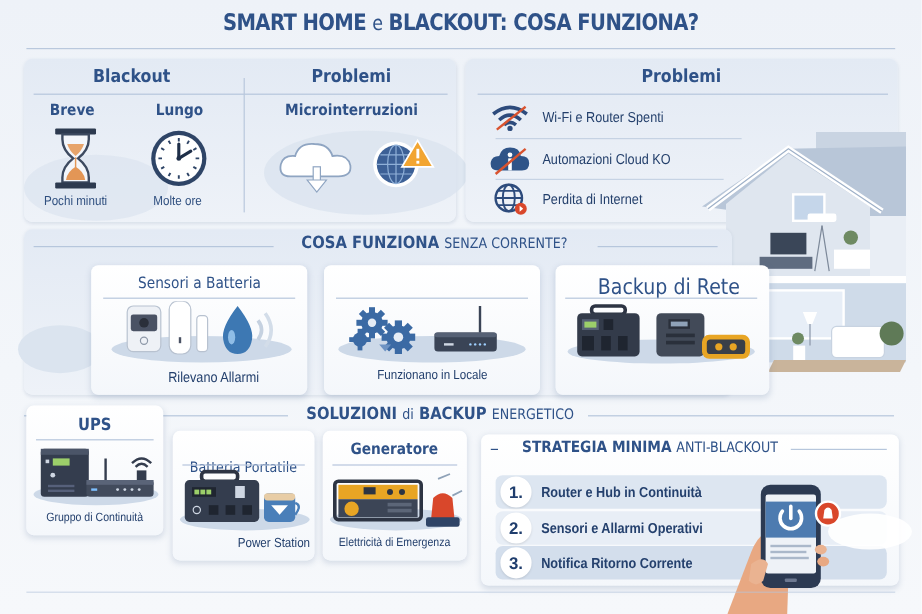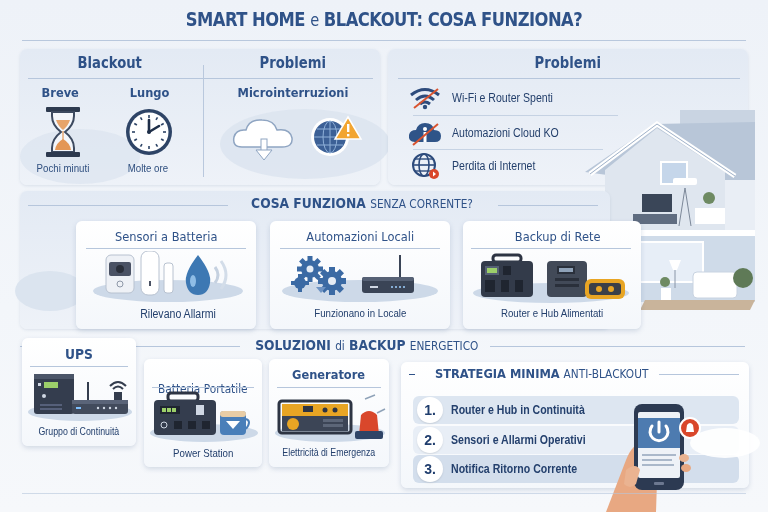--- a/index.html
+++ b/index.html
@@ -256,23 +256,20 @@
       <path d="M127 16 Q133 24 127 32" stroke="#c5d1e0" stroke-width="3" fill="none"></path>
       <path d="M133 10 Q143 24 133 38" stroke="#d3dde9" stroke-width="3" fill="none"></path>
     </svg>
   </div>
   <div class="abs" style="left:12px;top:86px;width:180px;text-align:center;font-size:12px;color:#24406d;">
     <span class="narrow">Rilevano Allarmi</span>
   </div>
 </div>
 
 <div class="abs card" style="left:270px;top:221px;width:180px;height:108px;">
-  <div class="abs h-blue" style="left:0;top:8px;width:180px;text-align:center;font-size:13px;font-weight:normal;">
-    <span class="narrow">Automazioni Locali</span>
-  </div>
   <div class="abs rule" style="left:10px;top:27px;width:160px;"></div>
   <div class="abs" style="left:10px;top:30px;width:160px;height:52px;">
     <svg width="160" height="52" viewBox="0 0 160 52">
       <ellipse cx="80" cy="40" rx="78" ry="11" fill="#cdd9e8"></ellipse>
       <g fill="#3b6aa4">
         <circle cx="30" cy="18" r="9"></circle>
         <g transform="translate(30 18)">
           <rect x="-2.5" y="-13" width="5" height="26"></rect>
             <rect x="-13" y="-2.5" width="26" height="5"></rect>
           <rect x="-2.5" y="-13" width="5" height="26" transform="rotate(45)"></rect>
@@ -305,21 +302,21 @@
         </g>
       <rect x="90" y="35" width="8" height="2" fill="#cfd7e3"></rect>
     </svg>
   </div>
   <div class="abs" style="left:0;top:86px;width:180px;text-align:center;font-size:11px;color:#24406d;">
     <span class="narrow">Funzionano in Locale</span>
   </div>
 </div>
 
 <div class="abs card" style="left:463px;top:221px;width:178px;height:108px;">
-  <div class="abs h-blue" style="left:0;top:8px;width:178px;text-align:center;font-size:13px;font-weight:normal;padding-left:11px;">
+  <div class="abs h-blue" style="left:0;top:8px;width:178px;text-align:center;font-size:18px;font-weight:normal;padding-left:11px;">
     <span class="narrow">Backup di Rete</span>
   </div>
   <div class="abs rule" style="left:8px;top:27px;width:160px;"></div>
   <div class="abs" style="left:8px;top:30px;width:160px;height:54px;">
     <svg width="160" height="54" viewBox="0 0 160 54">
       <ellipse cx="80" cy="42" rx="78" ry="10" fill="#cdd9e8"></ellipse>
       <rect x="22" y="4" width="28" height="7" rx="3" fill="none" stroke="#2d3443" stroke-width="3"></rect>
       <rect x="10" y="10" width="52" height="36" rx="4" fill="#333b4a"></rect>
       <rect x="14" y="15" width="14" height="9" fill="#556074"></rect>
       <rect x="16" y="17" width="10" height="5" fill="#9ccf6a"></rect>
@@ -330,23 +327,20 @@
       <rect x="76" y="10" width="40" height="36" rx="4" fill="#424a58"></rect>
       <rect x="86" y="15" width="18" height="8" fill="#2a303b"></rect>
       <rect x="88" y="17" width="14" height="4" fill="#8fa2b8"></rect>
       <rect x="84" y="27" width="24" height="3" fill="#2a303b"></rect>
       <rect x="84" y="33" width="24" height="3" fill="#2a303b"></rect>
       <rect x="114" y="28" width="40" height="20" rx="6" fill="#e8a524"></rect>
       <rect x="118" y="32" width="32" height="12" rx="3" fill="#3a3f48"></rect>
       <circle cx="128" cy="38" r="3" fill="#e8a524"></circle>
         <circle cx="140" cy="38" r="3" fill="#e8a524"></circle>
     </svg>
-  </div>
-  <div class="abs" style="left:0;top:86px;width:178px;text-align:center;font-size:11px;color:#24406d;">
-    <span class="narrow">Router e Hub Alimentati</span>
   </div>
 </div>
 
 <div class="abs rule" style="left:20px;top:346px;width:220px;"></div>
 <div class="abs rule" style="left:490px;top:346px;width:255px;"></div>
 <div class="abs h-blue" style="left:240px;top:337px;width:250px;text-align:right;font-size:14px;">
   <span class="narrow">
     <span>SOLUZIONI</span>
     <span style="font-weight:normal;font-size:12px;">di</span>
     <span>BACKUP</span>
@@ -407,21 +401,21 @@
       <circle cx="16" cy="34" r="3" fill="none" stroke="#cfd7e3"></circle>
       <rect x="26" y="30" width="8" height="8" fill="#1f2530"></rect>
       <rect x="40" y="30" width="8" height="8" fill="#1f2530"></rect>
       <rect x="54" y="30" width="8" height="8" fill="#1f2530"></rect>
       <rect x="72" y="20" width="26" height="24" rx="4" fill="#4a7fb9"></rect>
       <rect x="72" y="20" width="26" height="6" rx="3" fill="#e8cda6"></rect>
       <path d="M78 30 L92 30 L85 38 Z" fill="#ffffff"></path>
       <path d="M98 28 Q104 30 98 38" stroke="#4a7fb9" stroke-width="2" fill="none"></path>
     </svg>
   </div>
-  <div class="abs" style="left:0;top:88px;width:118px;text-align:center;font-size:11px;color:#24406d;">
+  <div class="abs" style="left:0;top:88px;width:118px;text-align:right;font-size:11px;color:#24406d;">
     <span class="narrow">Power Station</span>
   </div>
 </div>
 
 <div class="abs card" style="left:269px;top:359px;width:120px;height:108px;">
   <div class="abs h-blue" style="left:0;top:8px;width:120px;text-align:center;font-size:13px;">
     <span class="narrow">Generatore</span>
   </div>
   <div class="abs rule" style="left:8px;top:28px;width:104px;"></div>
   <div class="abs" style="left:4px;top:32px;width:114px;height:52px;">

